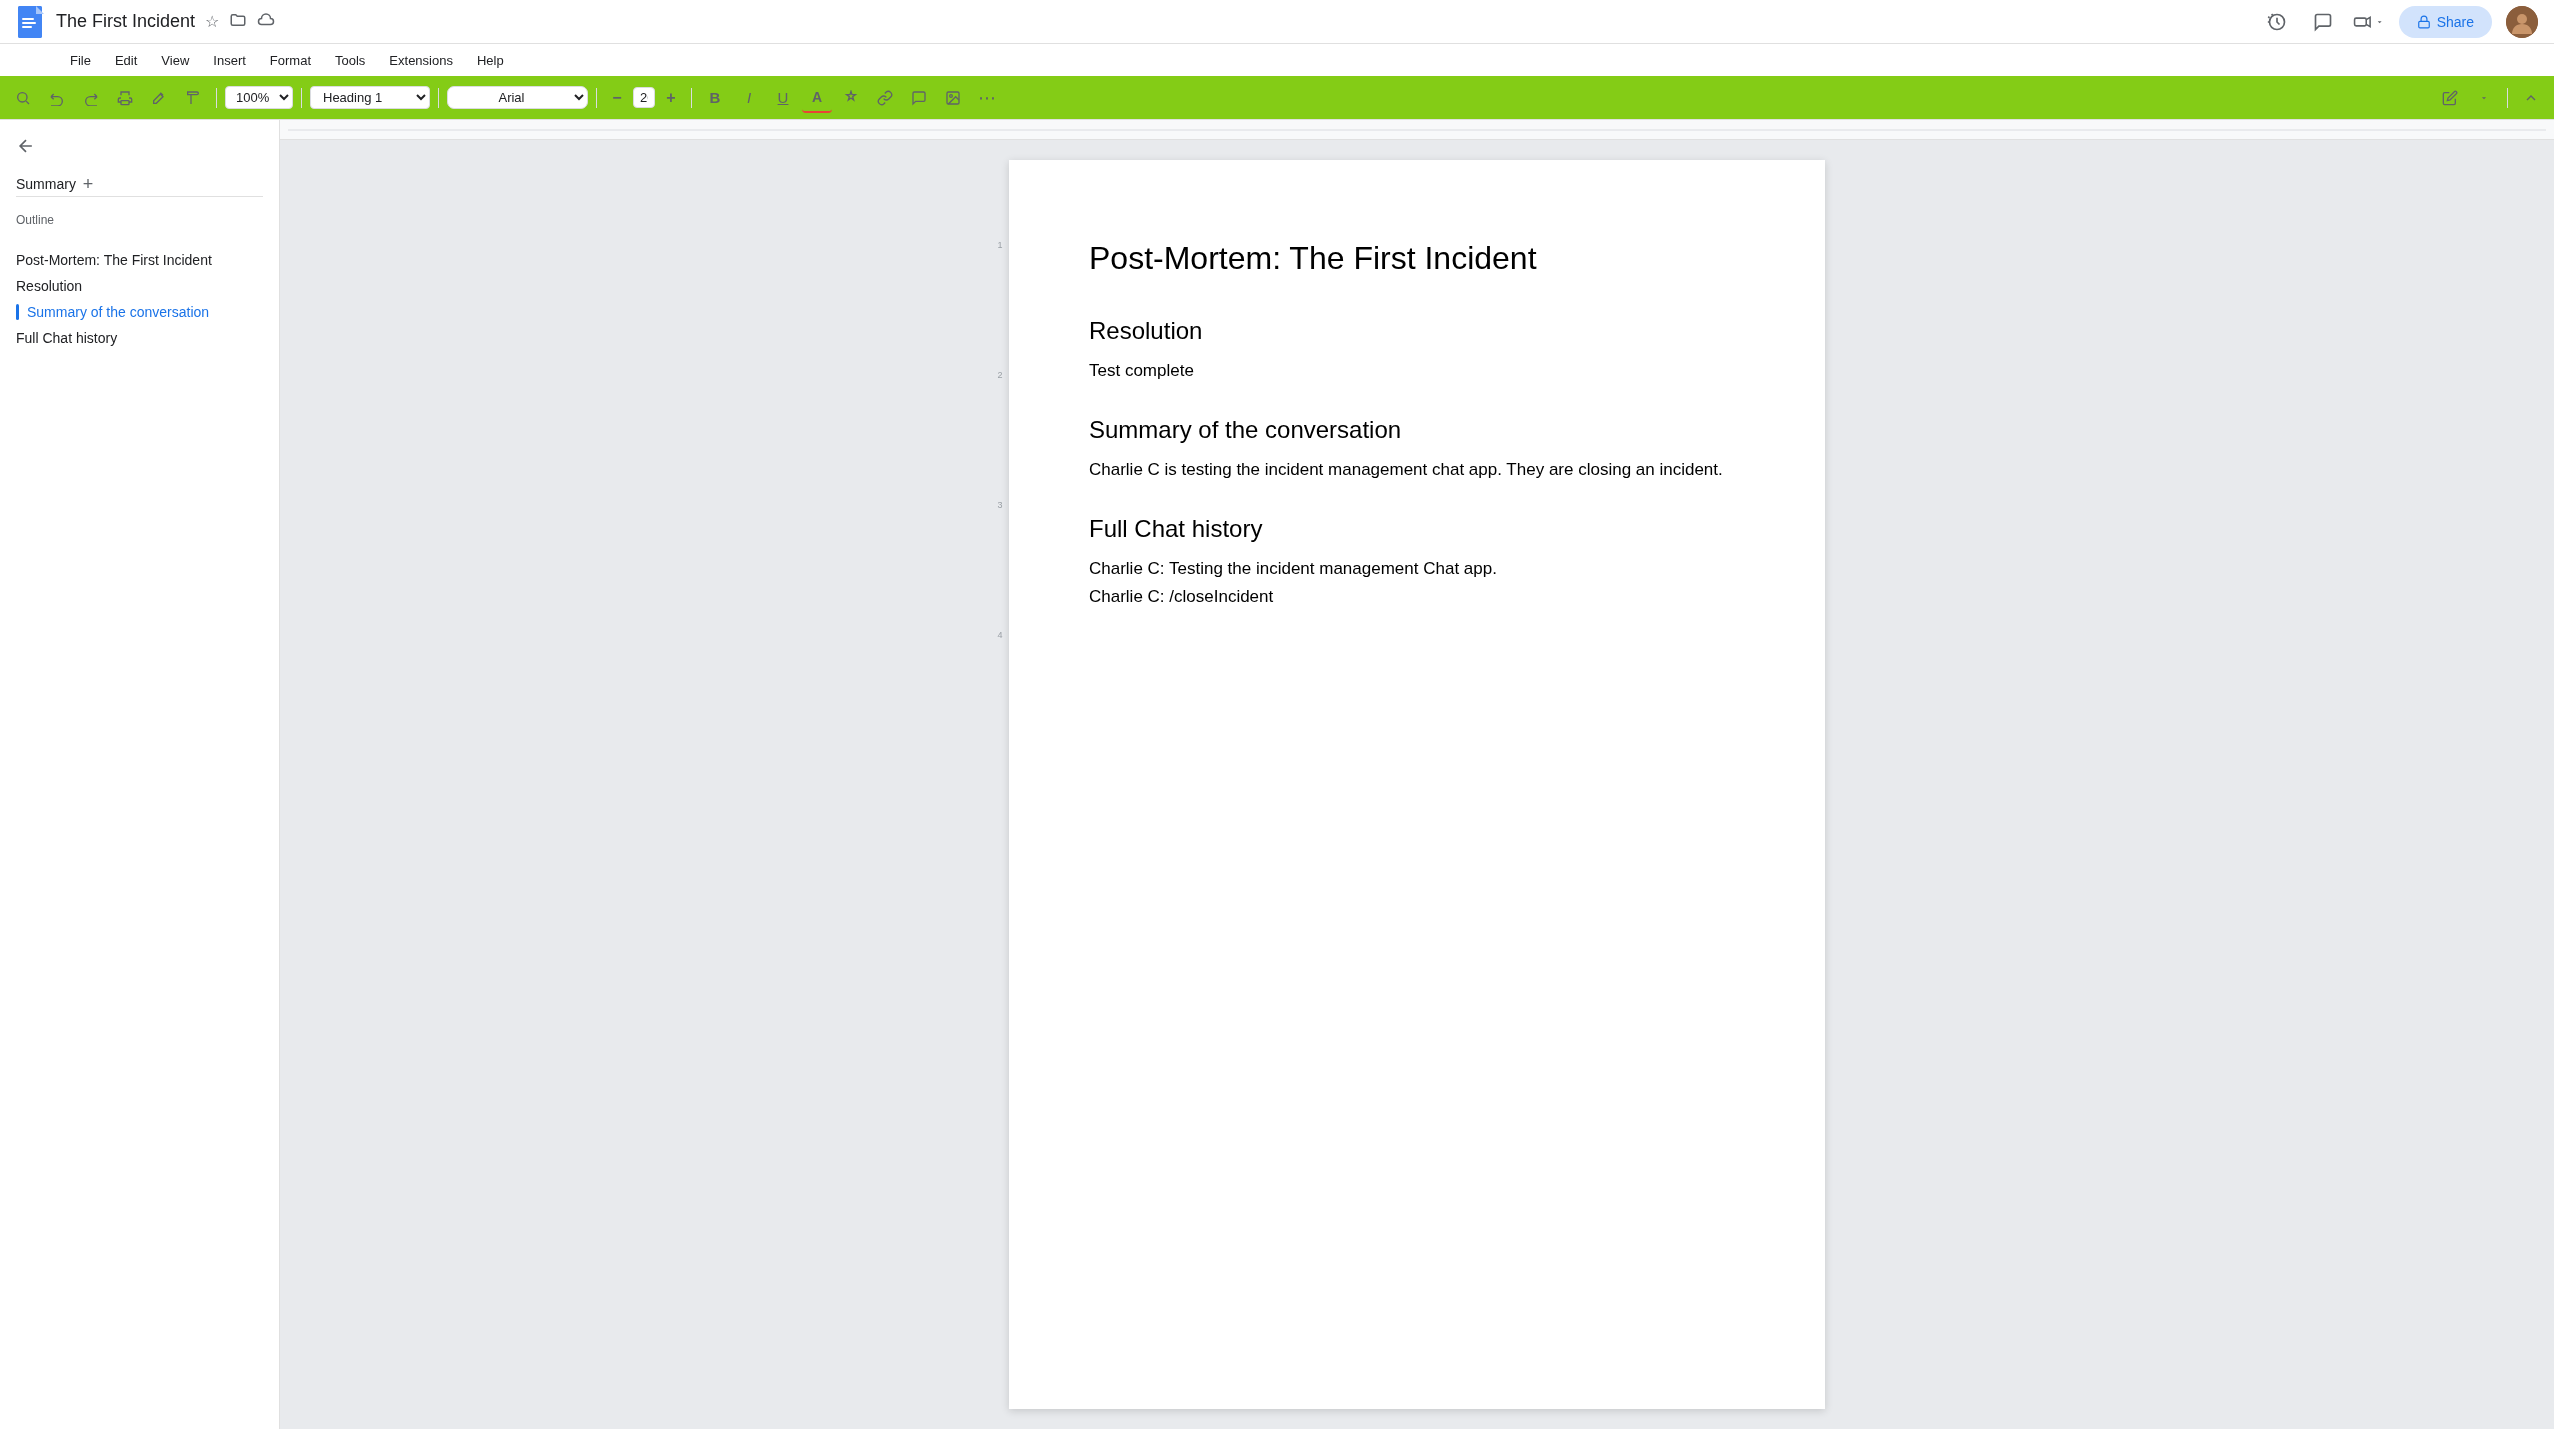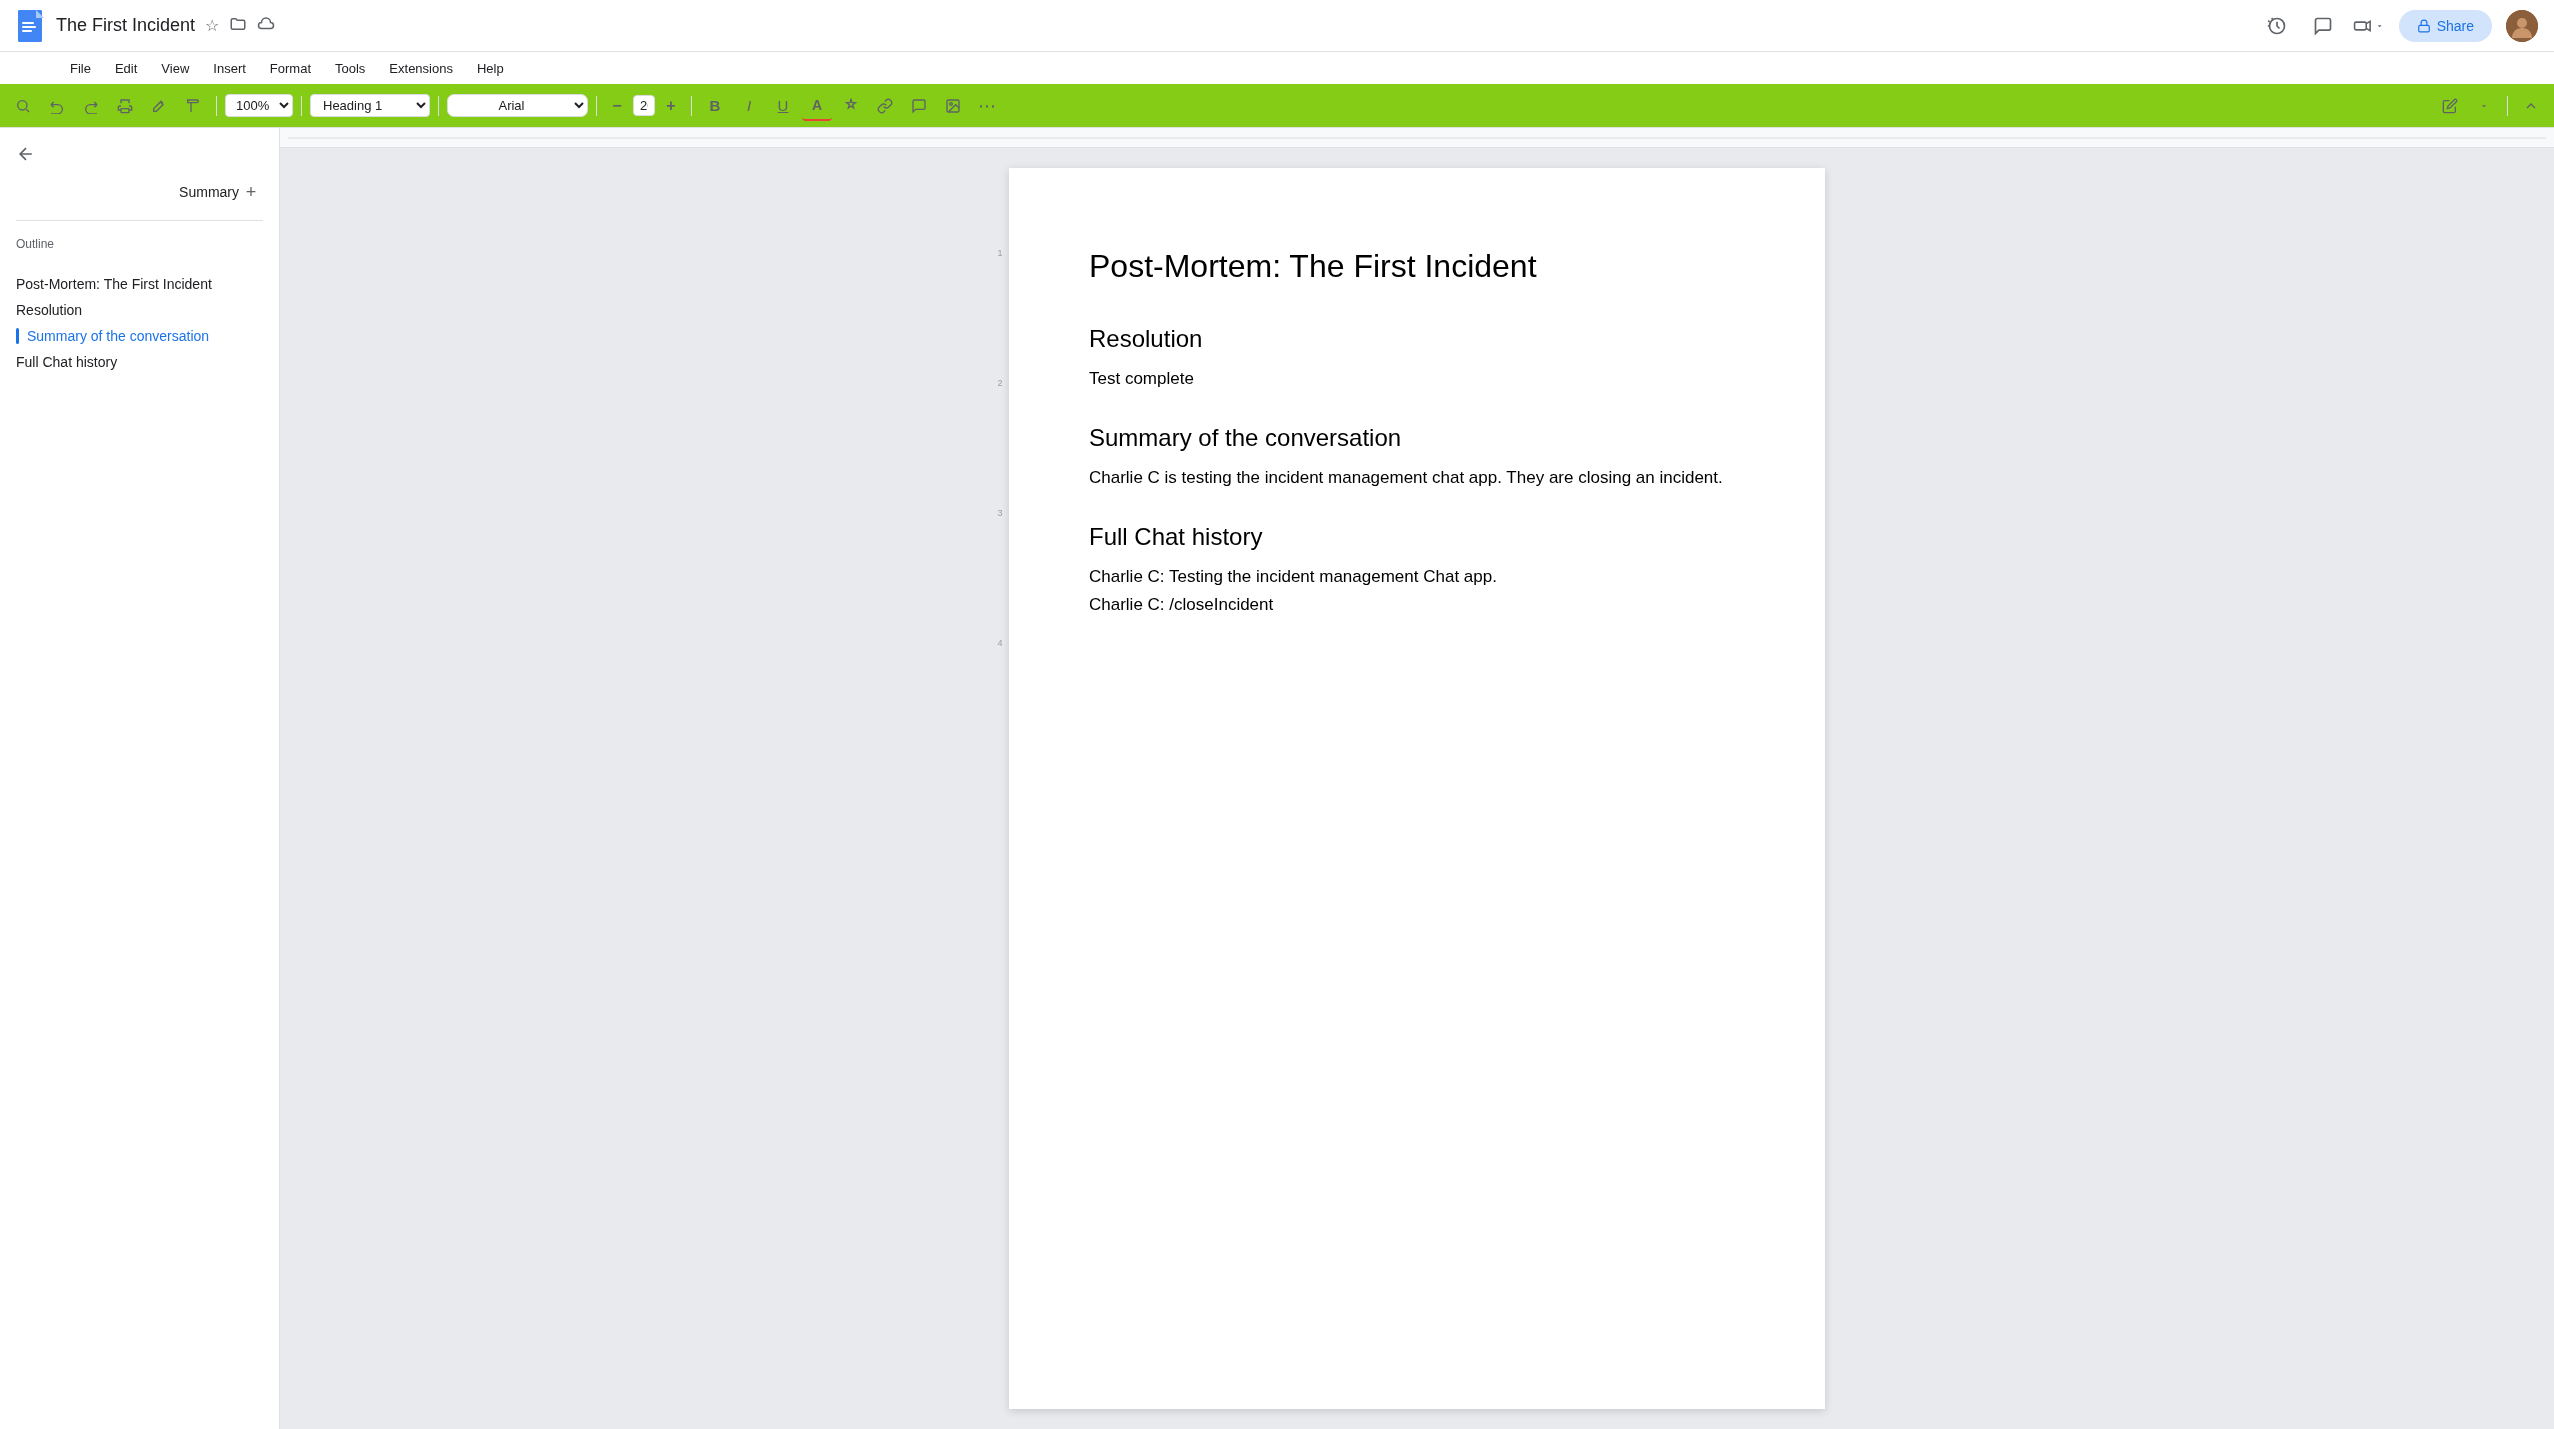--- a/index.html
+++ b/index.html
@@ -5,21 +5,21 @@
     * { box-sizing: border-box; margin: 0; padding: 0; }
     body { font-family: Arial, sans-serif; background: #f0f0f0; height: 100vh; overflow: hidden; display: flex; flex-direction: column; }
 
     
     .title-bar {
       display: flex;
       align-items: center;
       background: #fff;
       padding: 6px 16px;
       border-bottom: 1px solid #e0e0e0;
-      height: 52px;
+      height: 44px;
       gap: 8px;
     }
     .title-bar-left {
       display: flex;
       align-items: center;
       gap: 10px;
       flex: 1;
     }
     .doc-title {
       font-size: 18px;
@@ -201,22 +201,22 @@
       display: flex;
       align-items: center;
       cursor: pointer;
       color: #5f6368;
       font-size: 20px;
       margin-bottom: 16px;
     }
     .sidebar-summary-row {
       display: flex;
       align-items: center;
-      justify-content: flex-end;
-      margin-bottom: 16px;
+      justify-content: flex-start;
+      margin-bottom: 0;
     }
     .sidebar-summary-label {
       font-size: 14px;
       color: #202124;
     }
     .sidebar-add-btn {
       width: 24px;
       height: 24px;
       display: flex;
       align-items: center;

